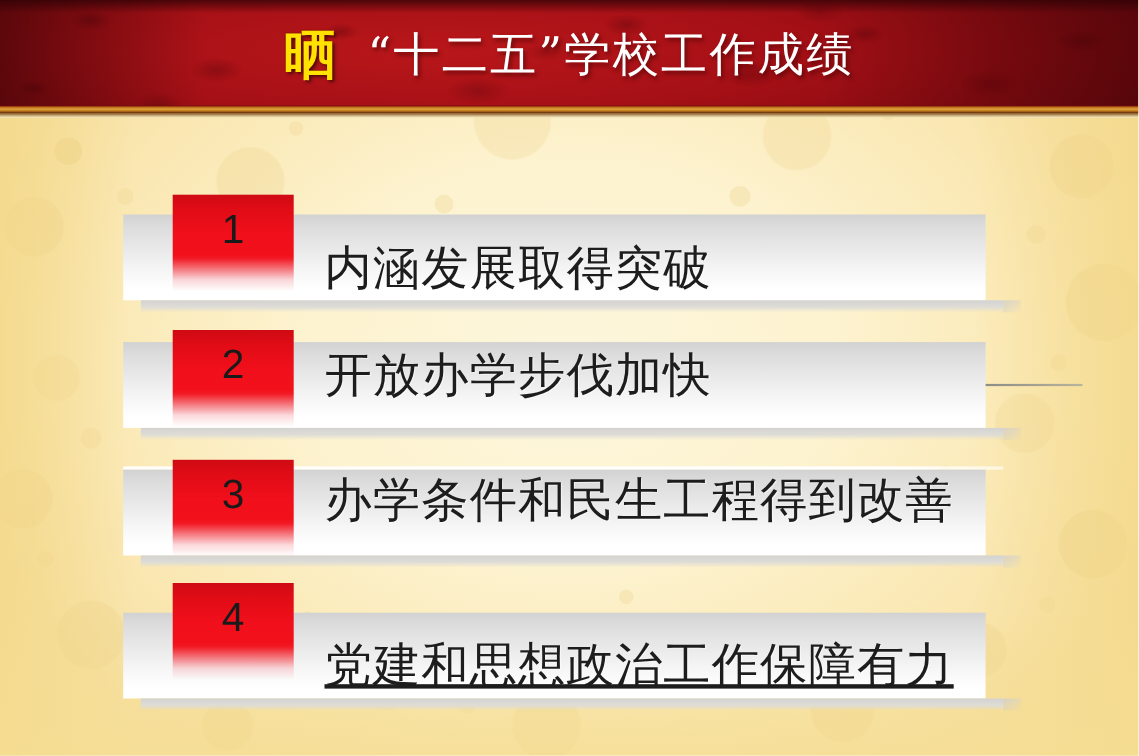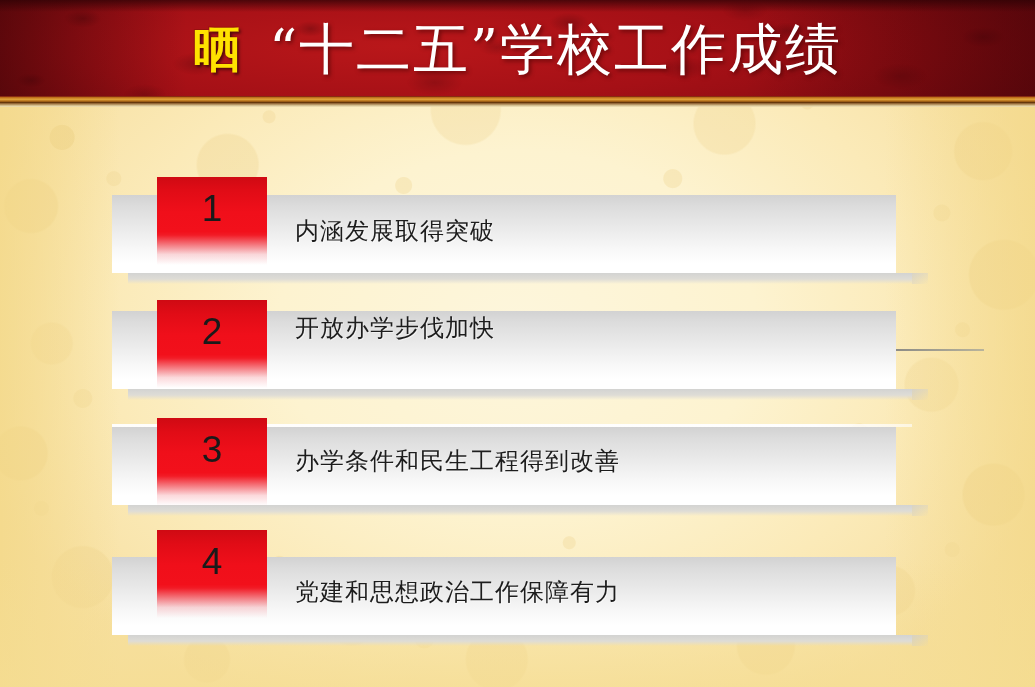--- a/index.html
+++ b/index.html
@@ -151,21 +151,21 @@
     color: #ffe200;
     font-size: 48px;
     font-weight: bold;
     letter-spacing: 2px;
     text-shadow: 2px 2px 3px rgba(0,0,0,.55), -1px -1px 0 rgba(120,20,0,.4);
     font-family: "DejaVu Serif", "Liberation Serif", serif;
   }
   .title .t-gap { width: 26px; display: inline-block; }
   .title .t-main {
     color: #ffffff;
-    font-size: 55px;
+    font-size: 42px;
     letter-spacing: 2px;
     text-shadow: 2px 2px 4px rgba(60,0,0,.6);
     font-family: "DejaVu Serif", "Liberation Serif", serif;
   }
 
   
   .list { position: absolute; left: 0; top: 0; width: 1035px; height: 687px; }
 
   .row { position: absolute; left: 0; width: 1035px; }
 
@@ -207,21 +207,21 @@
     height: 52px;
     line-height: 52px;
     text-align: center;
     color: #1a1a1a;
     font-size: 37px;
     font-family: "Liberation Sans", "DejaVu Sans", sans-serif;
   }
   .rowtext {
     position: absolute;
     color: #1d1d1d;
-    font-size: 24px;
+    font-size: 43px;
     letter-spacing: 1px;
     white-space: nowrap;
     font-family: "DejaVu Serif", "Liberation Serif", serif;
     text-shadow: 1px 1px 0 rgba(255,255,255,.5);
   }
 
   .tick-gray {
     position: absolute;
     left: 896px; top: 349px;
     width: 88px; height: 2px;
@@ -282,26 +282,26 @@
 
     <div class="tick-gray"></div>
     <div class="tick-white"></div>
 
     <div class="row" style="top:0;">
       <div class="bar" style="top:427px;"></div>
       <div class="bar-shadow" style="top:505px;"></div>
       <div class="numbox" style="left:157px; top:418px;">
         <div class="num">3</div>
       </div>
-      <div class="rowtext" style="left:295px; top:445px;">办学条件和民生工程得到改善</div>
+      <div class="rowtext" style="left:295px; top:426px;">办学条件和民生工程得到改善</div>
     </div>
 
     <div class="row" style="top:0;">
       <div class="bar" style="top:557px;"></div>
       <div class="bar-shadow" style="top:635px;"></div>
       <div class="numbox" style="left:157px; top:530px;">
         <div class="num">4</div>
       </div>
-      <div class="rowtext" style="left:295px; top:576px;">党建和思想政治工作保障有力</div>
+      <div class="rowtext" style="left:295px; top:576px;text-decoration:underline;">党建和思想政治工作保障有力</div>
     </div>
 
   </div>
 </div>
 
 </body></html>

